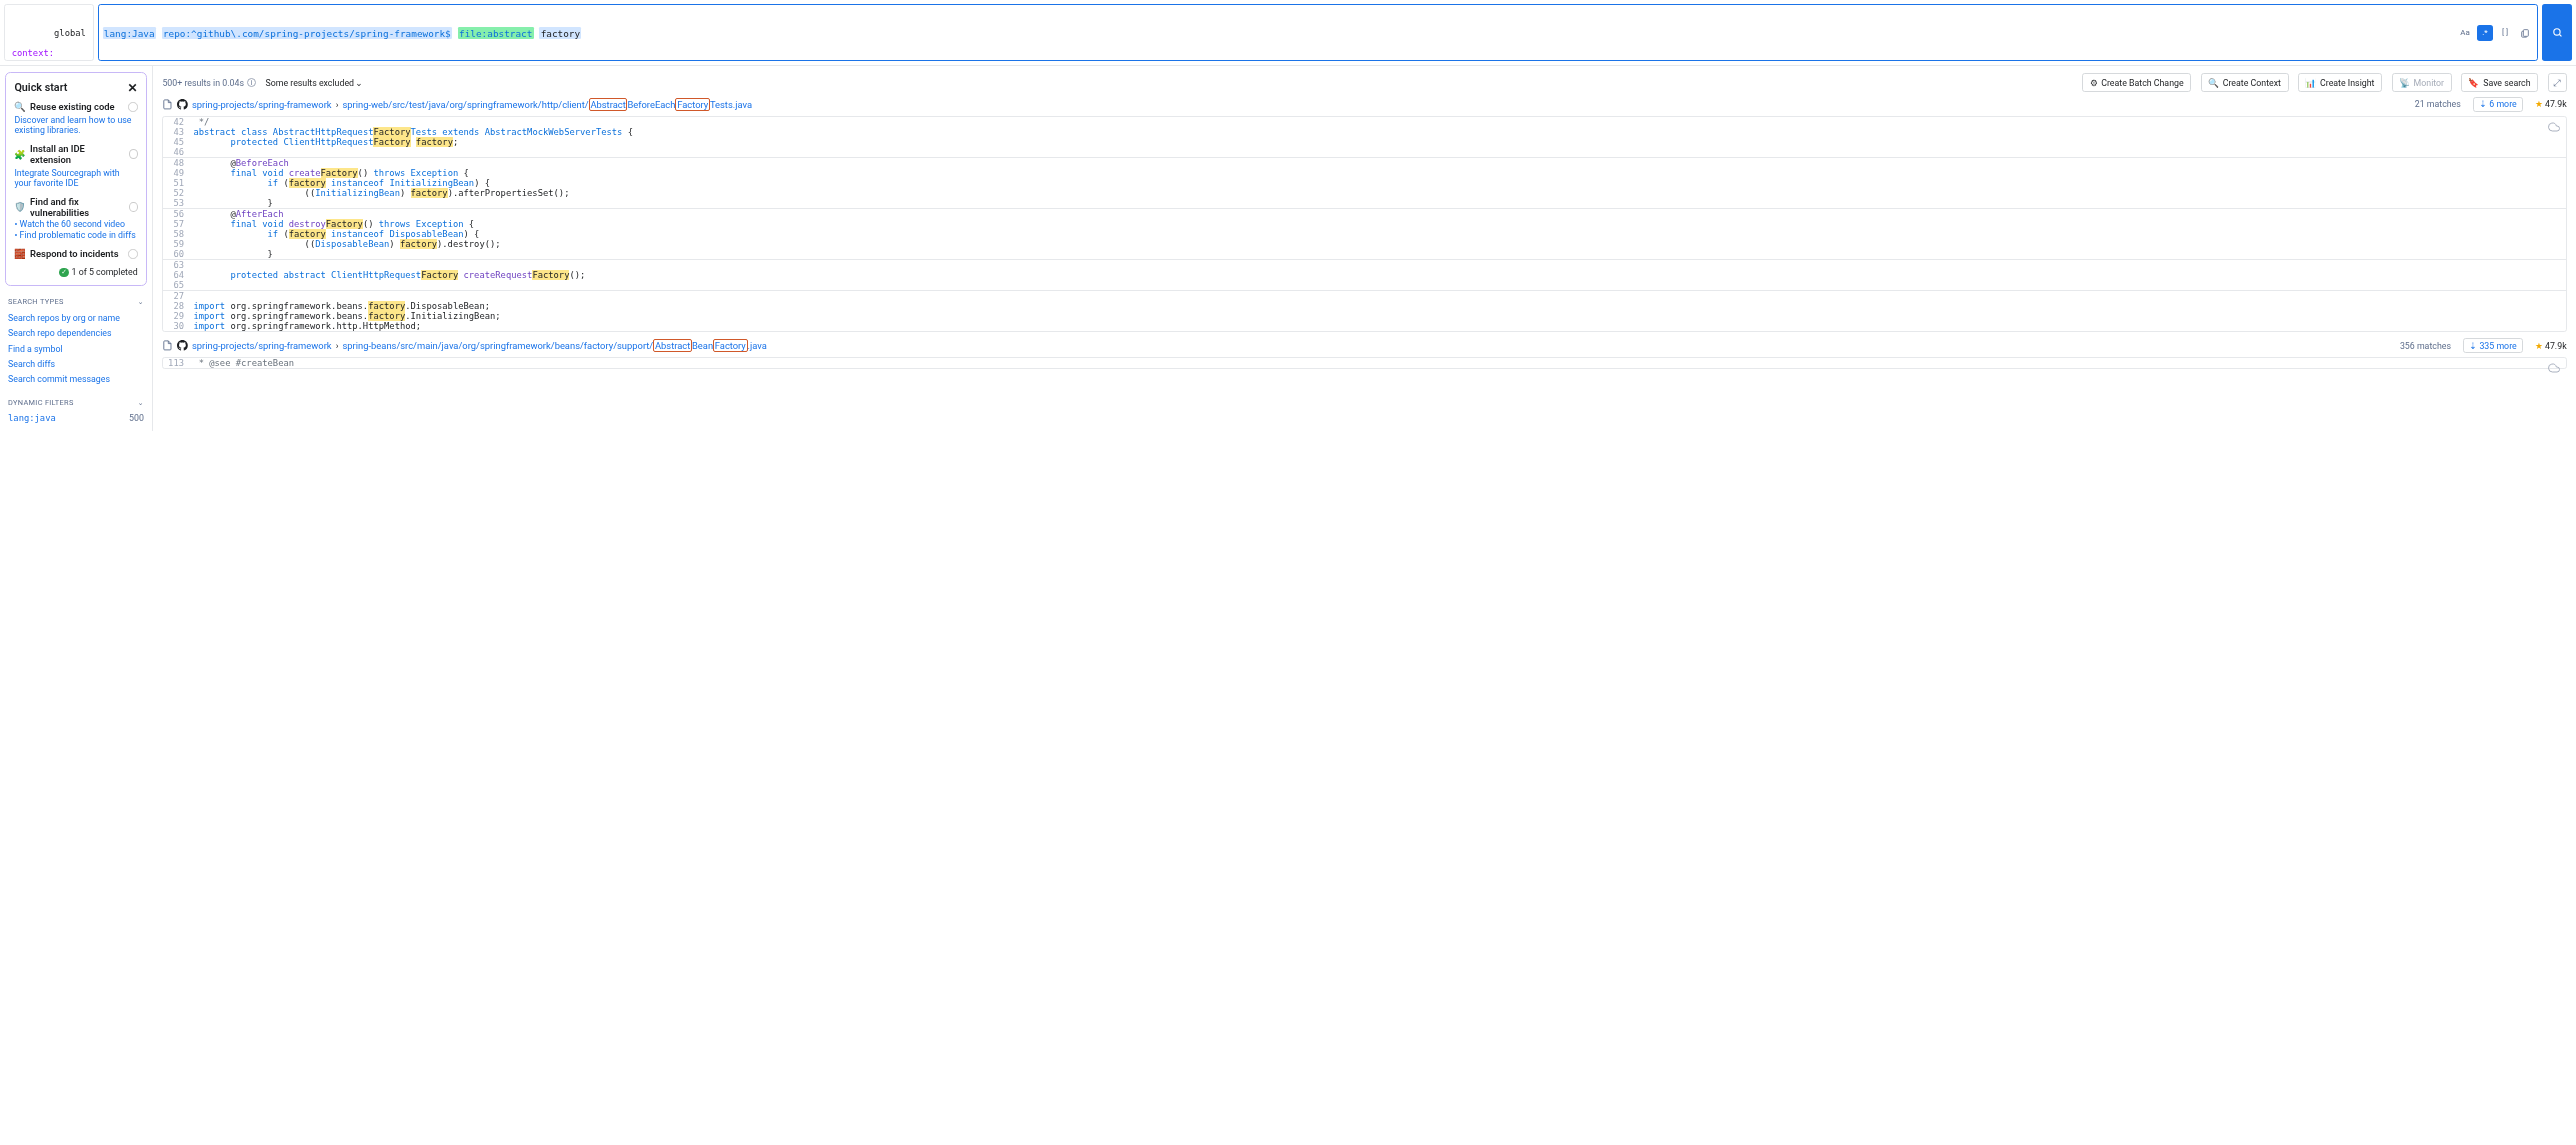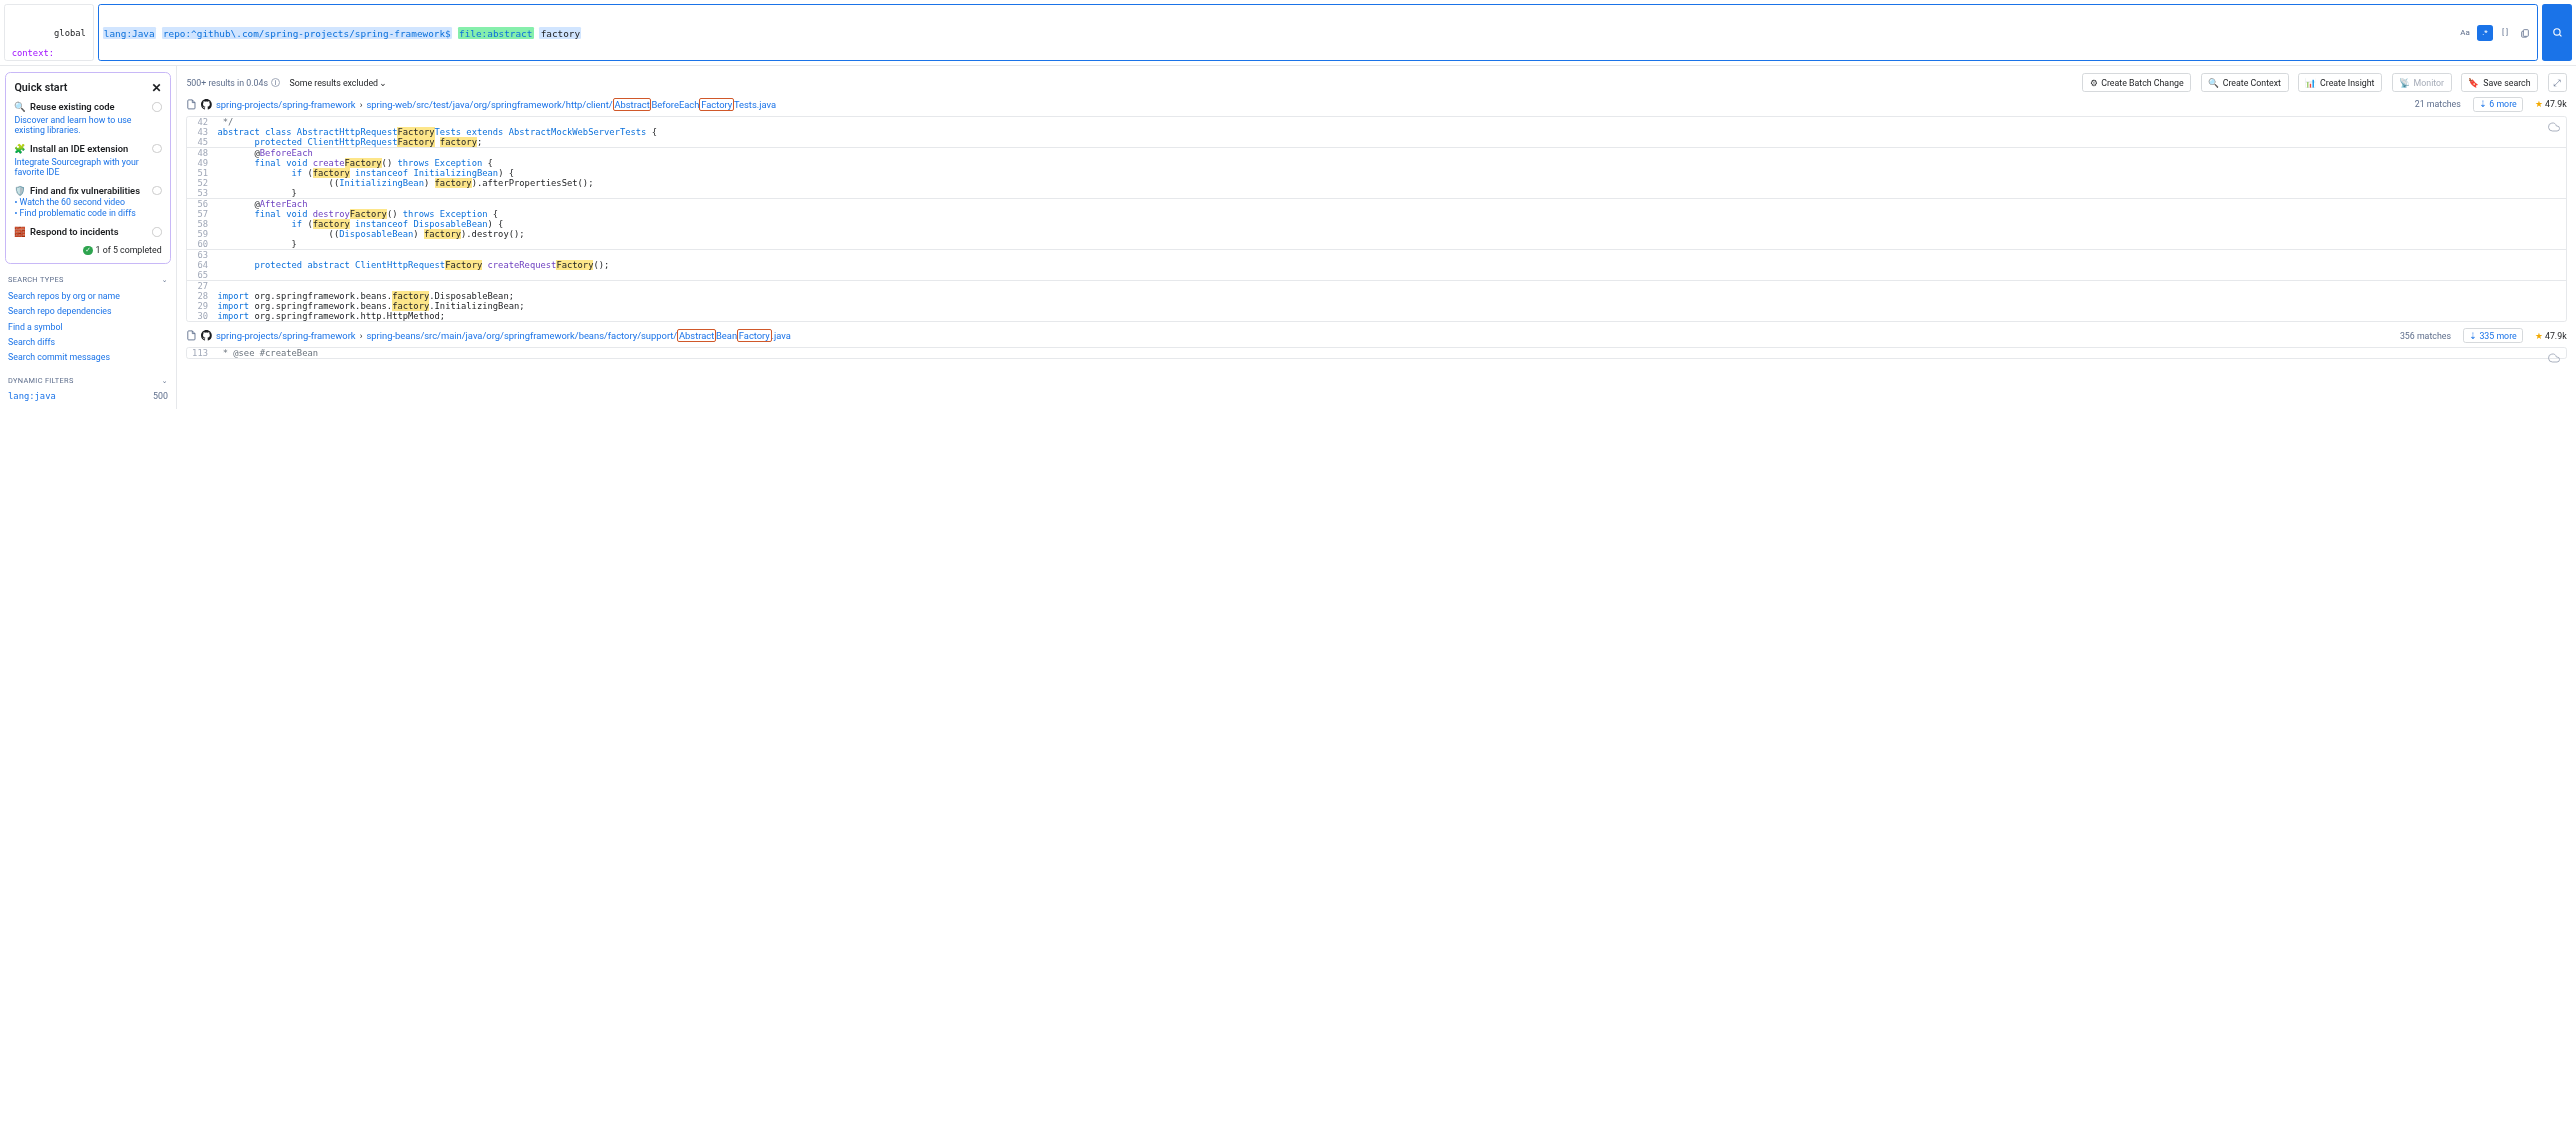--- a/index.html
+++ b/index.html
@@ -12,21 +12,21 @@
 .search-input-wrap { flex: 1; display: flex; align-items: center; border: 1.3px solid #1a73e8; border-radius: 2.7px; padding: 1.3px 4px; }
 .q-lang { color: #0b70db; background: #d1e5ff; border-radius: 1.3px; padding: 0.7px 1.3px;}
 .q-repo { color: #0b70db; background: #d1e5ff; border-radius: 1.3px; padding: 0.7px 1.3px;}
 .q-file { color: #0b70db; background: #86efac; border-radius: 1.3px; padding: 0.7px 1.3px;}
 .q-term { background: #d1e5ff; border-radius: 1.3px; padding: 0.7px 1.3px;}
 .si-icons { display: flex; align-items: center; gap: 4px; color: #5e6e8c; }
 .si-icons .btn-icon { width: 16px; height: 16px; display: flex; align-items: center; justify-content: center; border-radius: 2.7px; cursor: pointer; font-size: 8px;}
 .regex-on { background: #1a73e8; color: #fff; }
 .search-btn { background: #1a73e8; color: #fff; width: 30px; display: flex; align-items: center; justify-content: center; border-radius: 2.7px; cursor: pointer; }
 .main { display: flex; }
-.sidebar { width: 177px; border-right: 0.7px solid #e6e8eb; padding: 5.4px; display: flex; flex-direction: column; gap: 6.7px; }
+.sidebar { width: 153px; border-right: 0.7px solid #e6e8eb; padding: 5.4px; display: flex; flex-direction: column; gap: 6.7px; }
 .quickstart { border: 1.3px solid #c8b8f7; border-radius: 5.4px; padding: 8px; position: relative; }
 .qs-head { display: flex; justify-content: space-between; align-items: center; font-weight: 600; font-size: 10.8px; margin-bottom: 6.7px; }
 .qs-item { margin-bottom: 8px; }
 .qs-title { display: flex; align-items: center; gap: 4px; font-weight: 600; }
 .qs-title .radio { margin-left: auto; width: 9.4px; height: 9.4px; border: 1.3px solid #ccc; border-radius: 50%; }
 .qs-desc { color: #1a73e8; margin-top: 2.7px; font-size: 8.8px; }
 .qs-link { color: #1a73e8; font-size: 8.8px; display: block; margin-top: 1.3px; padding-left: 9.4px;}
 .qs-link::before{ content:"• "; color:#1a73e8; margin-left:-9.4px;}
 .qs-foot { text-align: right; font-size: 8.8px; color: #1c1e21; display:flex; justify-content:flex-end; align-items:center; gap:2.7px;}
 .check-ic{ width:9.4px; height:9.4px; background:#2ea44f; border-radius:50%; display:inline-flex; align-items:center; justify-content:center; color:#fff; font-size:6.7px;}
@@ -244,20 +244,24 @@
               <div class="code cm"> */</div>
             </div>
             <div class="code-line">
               <div class="ln">43</div>
               <div class="code "><span class="kw">abstract</span> <span class="kw">class</span> <span class="cls">AbstractHttpRequest</span><span class="hl">Factory</span><span class="cls">Tests</span> <span class="kw">extends</span> <span class="cls">AbstractMockWebServerTests</span> {</div>
             </div>
             <div class="code-line">
               <div class="ln">45</div>
               <div class="code ">       <span class="kw">protected</span> <span class="cls">ClientHttpRequest</span><span class="hl">Factory</span> <span class="hl">factory</span>;</div>
             </div>
+            <div class="code-line">
+              <div class="ln">46</div>
+              <div class="code "></div>
+            </div>
           </div>
         <div class="sep"></div>
         <div id="cb2">
             <div class="code-line">
               <div class="ln">48</div>
               <div class="code ">       @<span class="fn">BeforeEach</span></div>
             </div>
             <div class="code-line">
               <div class="ln">49</div>
               <div class="code ">       <span class="kw">final</span> <span class="kw">void</span> <span class="fn">create</span><span class="hl">Factory</span>() <span class="kw">throws</span> <span class="cls">Exception</span> {</div>

